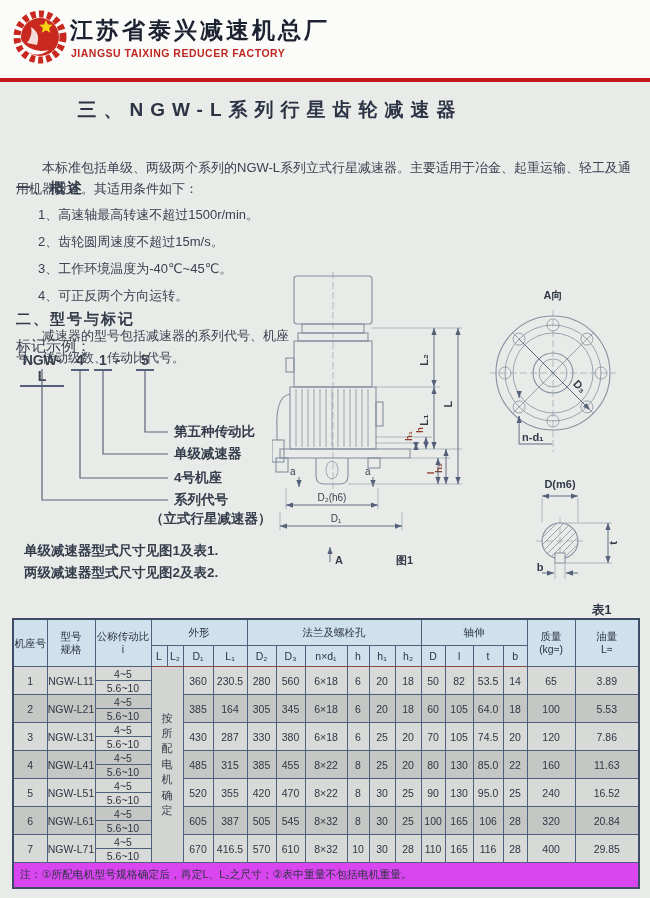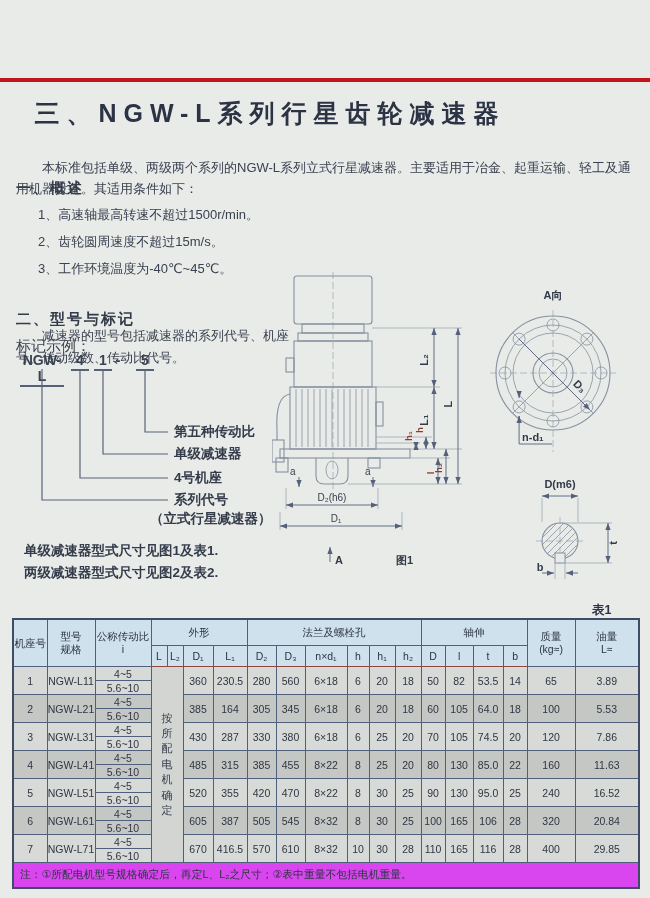--- a/index.html
+++ b/index.html
@@ -5,21 +5,21 @@
   html,body{margin:0;padding:0;}
   .page{position:relative;width:650px;height:898px;background:#e9ebe8;overflow:hidden;
         font-family:"Liberation Sans","DejaVu Sans",sans-serif;color:#3a4150;}
   
   .hdr{position:absolute;top:0;left:0;width:650px;height:78px;background:#fbfbfa;}
   .red-rule{position:absolute;top:78px;left:0;width:650px;height:4px;background:#c3151b;}
   .logo{position:absolute;left:13px;top:9px;}
   .company-cn{position:absolute;left:70px;top:15px;font-size:23px;font-weight:bold;color:#1c2230;letter-spacing:3px;}
   .company-en{position:absolute;left:71px;top:47px;font-size:10.5px;font-weight:bold;color:#bf2620;letter-spacing:0.5px;}
   
-  .page-title{position:absolute;top:97px;left:0;width:540px;text-align:center;font-size:25px;font-weight:bold;color:#2c3345;letter-spacing:7px;}
+  .page-title{position:absolute;top:97px;left:0;width:540px;text-align:center;font-size:19px;font-weight:bold;color:#2c3345;letter-spacing:7px;}
   .sec-h{position:absolute;font-size:15px;font-weight:bold;color:#333b49;letter-spacing:2px;margin-top:44px;}
   .ov-h{top:135px;left:16px;}
   .ov-p{position:absolute;top:157px;left:16px;width:620px;font-size:13px;line-height:21px;text-indent:2em;color:#3a4150;}
   .conds{position:absolute;top:201px;left:38px;font-size:13px;line-height:27px;color:#3a4150;}
   .mk-h{top:266px;left:16px;}
   .mk-p{position:absolute;top:289px;left:16px;width:274px;font-size:13px;line-height:22px;text-indent:2em;margin-top:36px;}
   .mk-ex{position:absolute;top:337px;left:16px;font-size:15px;}
   
   .tok{position:absolute;top:352px;font-size:14px;font-weight:bold;color:#39414f;text-align:center;}
   .tok-u{border-bottom:2px solid #55607a;padding-bottom:1px;}
@@ -52,30 +52,42 @@
   .dim-table tbody tr.dark td{background:#c5c7c4;}
   .dim-table td.c-motor{background:#d3d5d2 !important;}
   .vtext{width:12px;margin:8px auto;word-break:break-all;line-height:1.4;font-size:11px;color:#333b49;}
   .dim-table tr.note-row td{background:#d946ef;text-align:left;padding:3px 6px;font-size:10.8px;height:18px;color:#2d3442;}
 </style>
 </head>
 <body>
 
 <div class="page">
 
+  <div class="hdr">
+    <svg class="logo" width="54" height="58" viewBox="0 0 54 58">
+      <circle cx="27" cy="28" r="23" fill="none" stroke="#c8281e" stroke-width="7" stroke-dasharray="5 3.2"></circle>
+      <circle cx="27" cy="28" r="19" fill="#c8281e"></circle>
+      <path d="M8,31 Q18,45 36,41 Q22,51 10,39 Z" fill="#fbfbfa"></path>
+      <path d="M14,34 Q20,26 18,18 Q28,24 24,36 Z" fill="#fbfbfa" opacity="0.85"></path>
+      <polygon points="33,11 34.9,15.4 39.7,15.8 36.1,19 37.2,23.7 33,21.2 28.8,23.7 29.9,19 26.3,15.8 31.1,15.4" fill="#f6d514"></polygon>
+    </svg>
+    <div class="company-cn">江苏省泰兴减速机总厂</div>
+    <div class="company-en">JIANGSU TAIXING REDUCER FACTORY</div>
+  </div>
   <div class="red-rule"></div>
 
   <div class="page-title">三、NGW-L系列行星齿轮减速器</div>
 
   <div class="sec-h ov-h">一、概述</div>
   <div class="ov-p">本标准包括单级、两级两个系列的NGW-L系列立式行星减速器。主要适用于冶金、起重运输、轻工及通用机器设备。其适用条件如下：</div>
   <div class="conds">
     <div>1、高速轴最高转速不超过1500r/min。</div>
     <div>2、齿轮圆周速度不超过15m/s。</div>
     <div>3、工作环境温度为-40℃~45℃。</div>
+    <div>4、可正反两个方向运转。</div>
   </div>
 
   <div class="sec-h mk-h">二、型号与标记</div>
   <div class="mk-p">减速器的型号包括减速器的系列代号、机座号、传动级数、传动比代号。</div>
   <div class="mk-ex">标记示例：</div>
 
   <span class="tok tok-u" style="left:20px;width:44px;">NGW-L</span>
   <span class="tok tok-u" style="left:71px;width:18px;">4</span>
   <span class="tok tok-u" style="left:94px;width:18px;">1</span>
   <span class="tok" style="left:113px;width:10px;">-</span>

